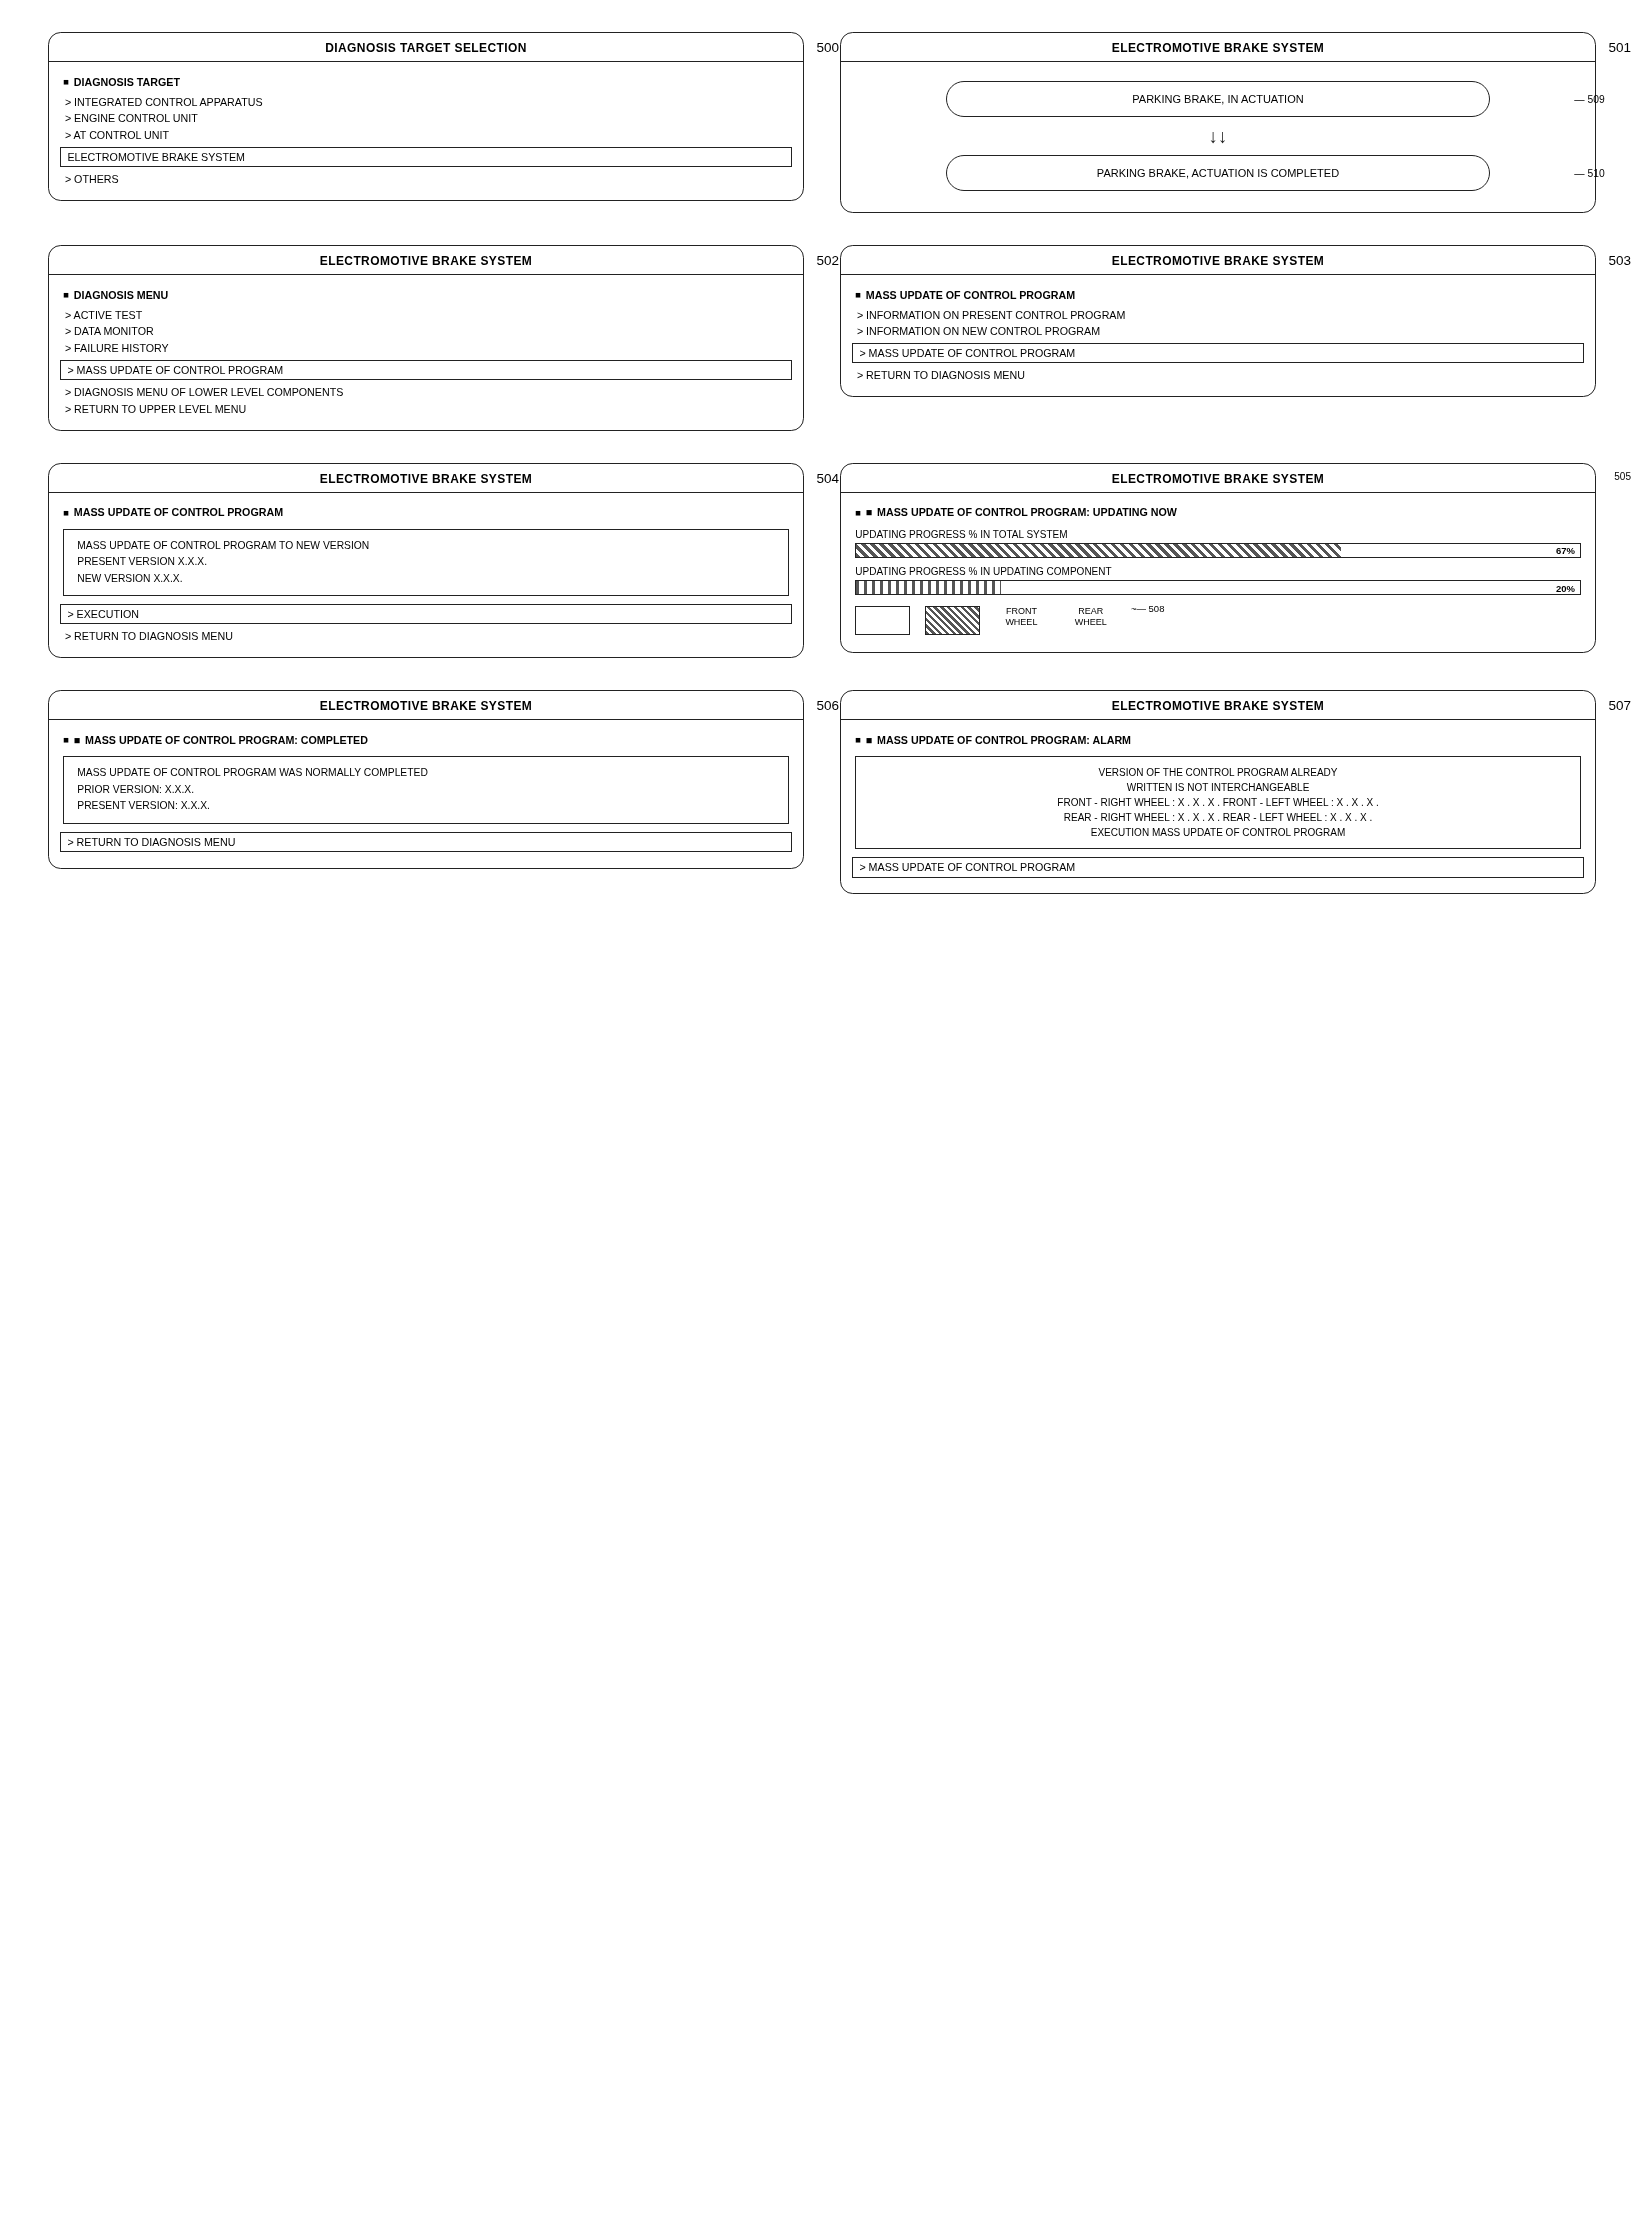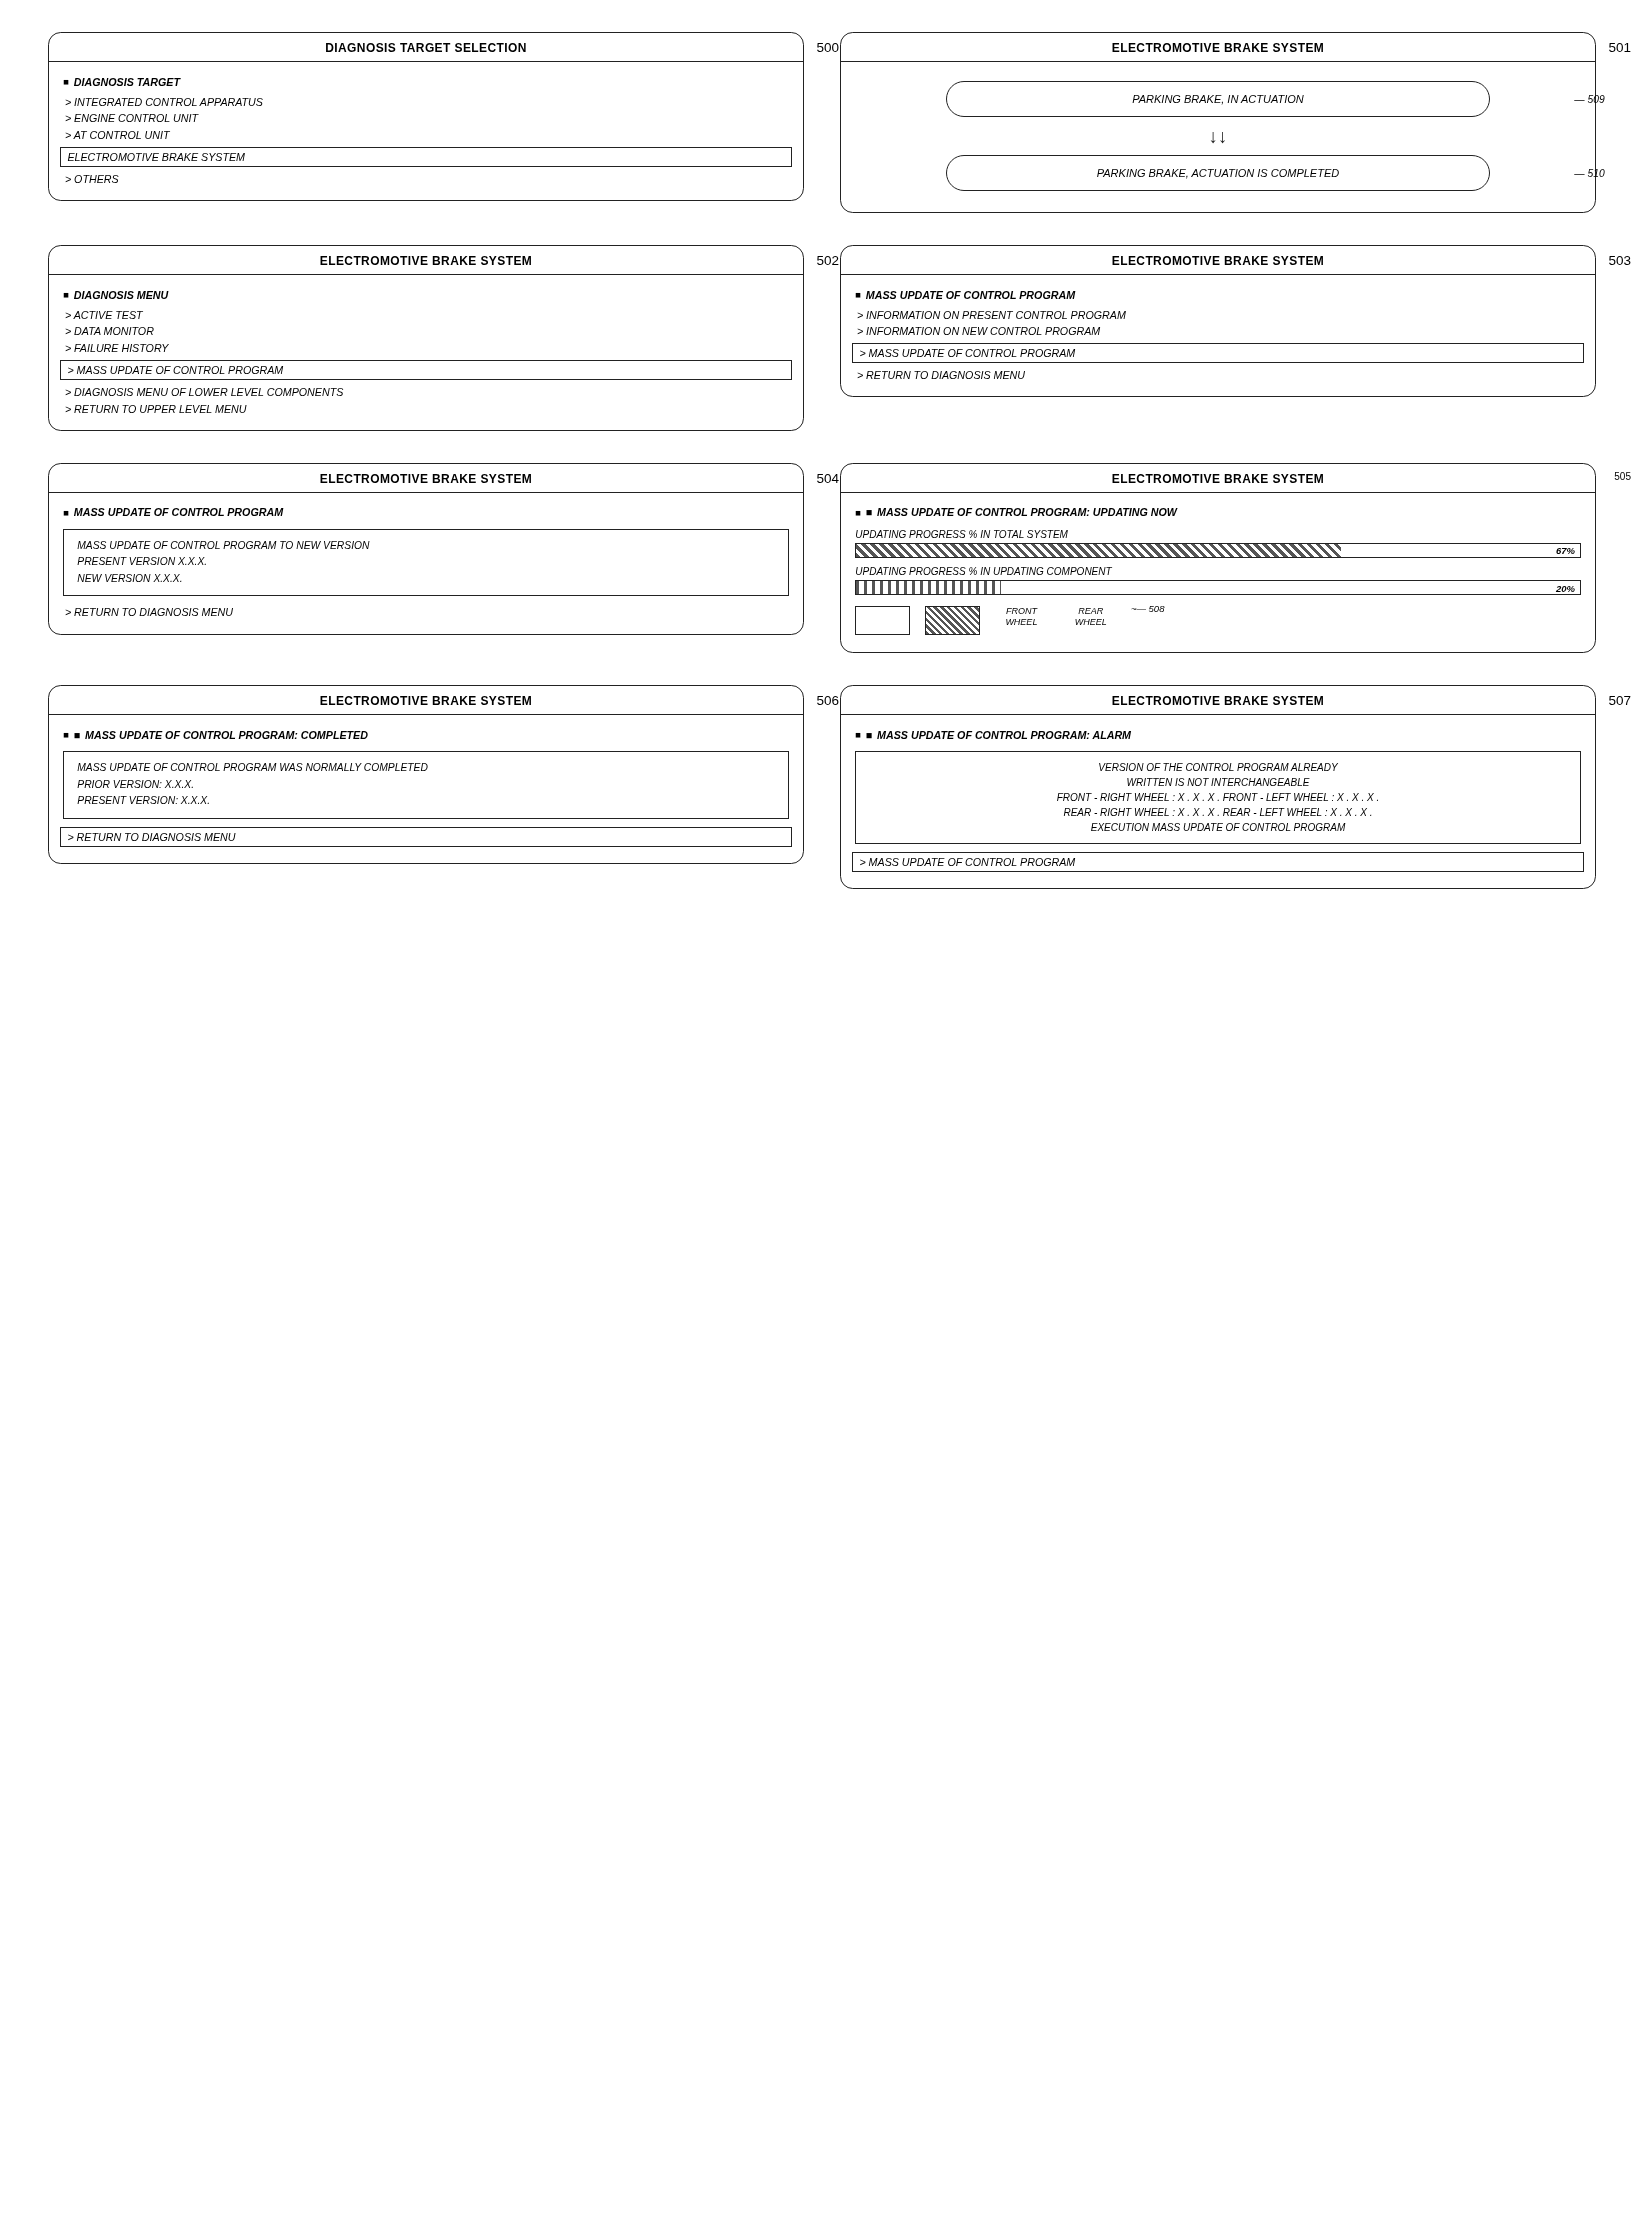--- a/index.html
+++ b/index.html
@@ -32,21 +32,20 @@
       text-align: center;
       font-weight: bold;
       font-size: 12px;
       padding: 8px 12.7px 6.3px;
       border-bottom: 1.6px solid #222;
       letter-spacing: 0.4px;
     }
 
     .panel-body {
       padding: 11px 14.3px 12.7px;
-      font-style: italic;
     }
 
     
     .item-list {
       list-style: none;
       padding: 0;
       margin: 0;
     }
     .item-list li {
       padding: 2.4px 0;
@@ -262,20 +261,21 @@
       <div class="panel-body">
         <ul class="item-list">
           <li class="section-header">MASS UPDATE OF CONTROL PROGRAM</li>
         </ul>
         <div class="info-box">
           <div>MASS UPDATE OF CONTROL PROGRAM TO NEW VERSION</div>
           <div>    PRESENT VERSION X.X.X.</div>
           <div>    NEW VERSION    X.X.X.</div>
         </div>
         <ul class="item-list">
+          <li class="selected">&gt; EXECUTION</li>
           <li class="menu-item">&gt; RETURN TO DIAGNOSIS MENU</li>
         </ul>
       </div>
     </div>
     <div style="position:absolute;top:8px;right:-35px;font-size:13.5px;">504</div>
   </div>
 
   <div class="panel-wrapper">
     <div class="panel">
       <div class="panel-header">ELECTROMOTIVE BRAKE SYSTEM</div>

